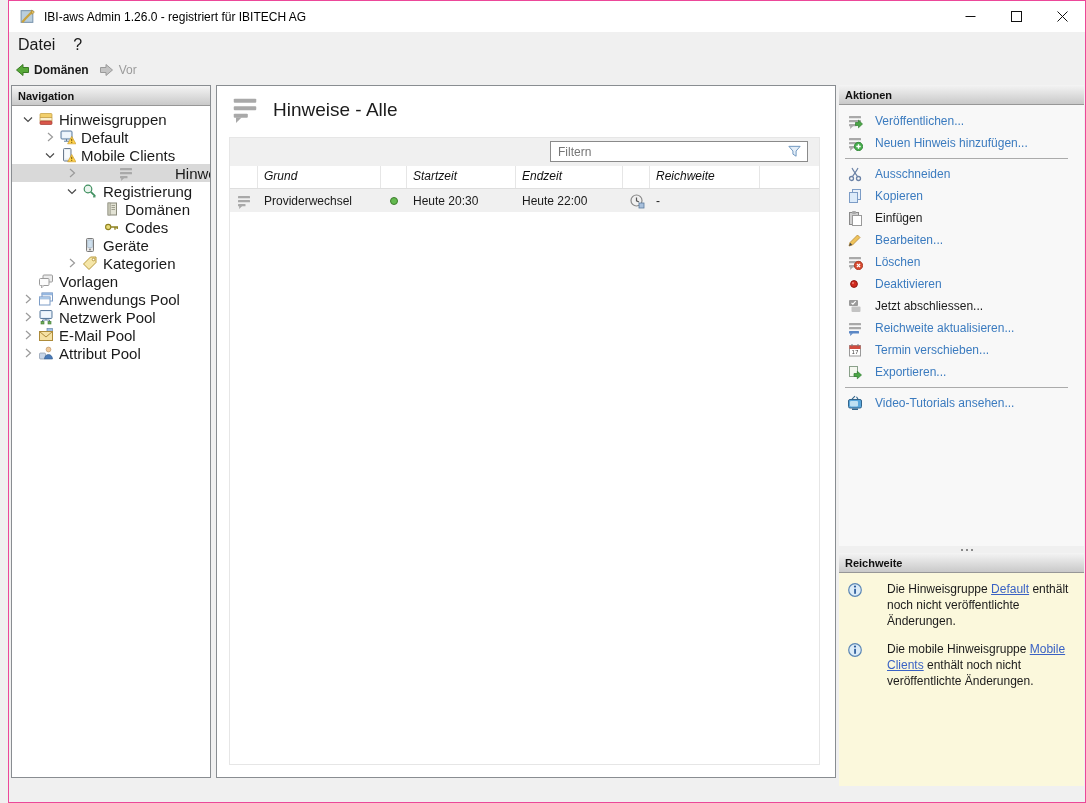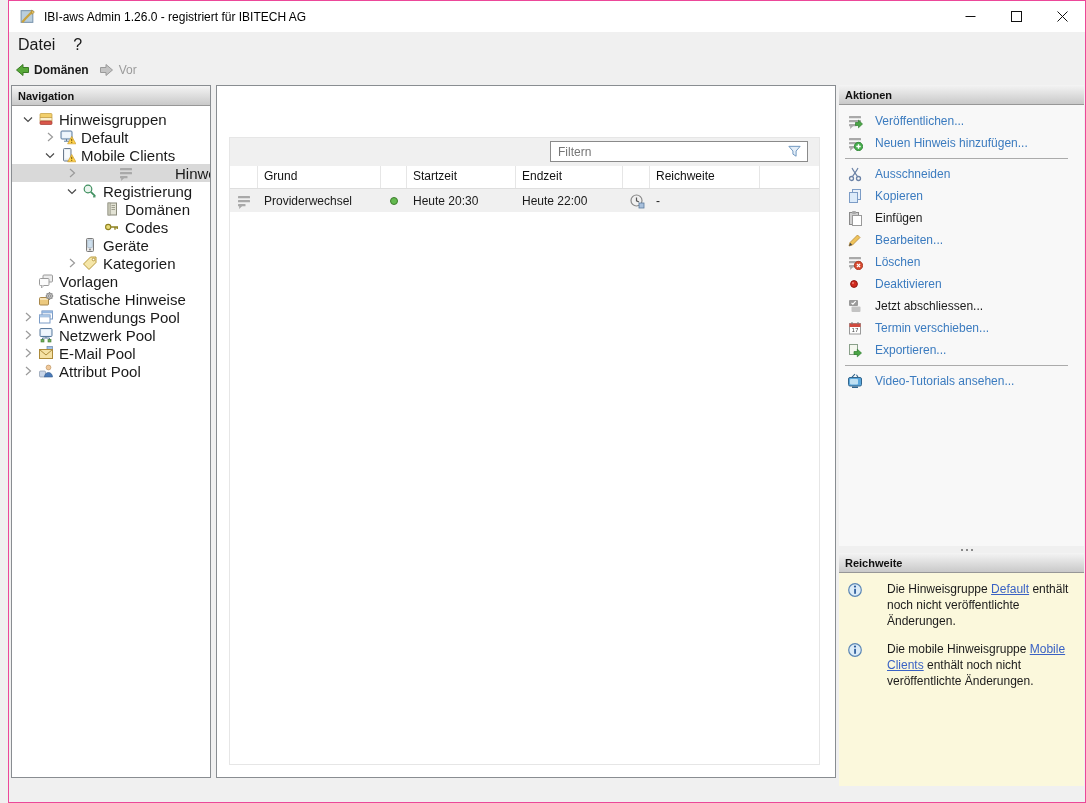--- a/index.html
+++ b/index.html
@@ -39,21 +39,21 @@
   .center-panel{position:absolute;left:207px;top:84px;width:620px;bottom:24px;background:#fff;border:1px solid #898d91;box-sizing:border-box;}
   .main-title{position:absolute;left:13px;top:7px;display:flex;align-items:center;gap:13px;}
   .main-title .ttl{font-size:19px;color:#1c1c1c;}
   .grid{position:absolute;left:12px;top:51px;width:591px;height:628px;border:1px solid #e6e6e6;background:#fff;box-sizing:border-box;}
   .filterbar{height:28px;background:#f0f0f0;position:relative;}
   .filter-wrap{position:absolute;left:320px;top:3px;width:258px;height:21px;background:#fff;border:1px solid #8a8a8a;box-sizing:border-box;}
   .filter-wrap input{width:100%;height:100%;border:none;outline:none;background:transparent;font-size:12px;font-family:inherit;padding:0 24px 0 7px;box-sizing:border-box;color:#737373;}
   .filter-wrap input::placeholder{color:#767676;}
   .funnel{position:absolute;right:5px;top:2px;width:15px;height:15px;}
   .ghead{display:flex;height:22px;border-bottom:1px solid #dedede;background:#fff;}
-  .ghead .cell{box-sizing:border-box;border-right:1px solid #e6e6e6;font-size:12px;color:#111;line-height:21px;padding-left:6px;}
+  .ghead .cell{box-sizing:border-box;border-right:1px solid #e6e6e6;font-size:12px;color:#111;line-height:21px;padding-left:6px;font-style:italic;}
   .grow{display:flex;height:23px;background:#f0f0f0;align-items:center;}
   .grow .cell{box-sizing:border-box;font-size:12px;color:#1a1a1a;padding-left:6px;}
   .cicon{width:28px;display:flex;align-items:center;justify-content:center;padding-left:0 !important;}
   .cgrund{width:123px;} .cstat{width:26px;display:flex;align-items:center;justify-content:center;padding-left:0 !important;}
   .cstart{width:109px;} .cend{width:107px;}
   .cricon{width:27px;display:flex;align-items:center;justify-content:center;padding-left:0 !important;}
   .creich{width:110px;} .cfill{flex:1;border-right:none !important;}
   .dot{width:8px;height:8px;border-radius:50%;background:#63b94f;border:1px solid #3d7d2c;box-sizing:border-box;}
 
   
@@ -280,33 +280,20 @@
         <span class="i16">
             <svg viewBox="0 0 16 16">
               <rect x="5" y="2" width="9.5" height="7" rx="1" fill="#ececec" stroke="#9a9a9a"></rect>
               <rect x="1.5" y="5.5" width="9.5" height="7" rx="1" fill="#fbfbfb" stroke="#9a9a9a"></rect>
               <path d="M3.5 12.5 v2.5 l2.5 -2.5" fill="#fbfbfb" stroke="#9a9a9a" stroke-width="0.8"></path>
             </svg>
           </span>
         <span class="tlabel">Vorlagen</span>
       </div>
 
-      <div class="tree-row d0">
-        <span class="exp"></span>
-        <span class="i16">
-            <svg viewBox="0 0 16 16">
-              <rect x="1.5" y="6.5" width="9" height="7.5" rx="1" fill="#ecc97e" stroke="#a8874a"></rect>
-              <rect x="2" y="7" width="8" height="2" fill="#f7e3b4"></rect>
-              <circle cx="11.5" cy="5" r="3" fill="#c9c9c9" stroke="#8a8a8a"></circle>
-              <circle cx="11.5" cy="5" r="1.1" fill="#f0f0f0" stroke="#8a8a8a"></circle>
-              <path d="M11.5 1 v1.4 M11.5 7.6 v1.4 M7.6 5 h1.4 M13.9 5 h1.4 M8.8 2.3 l1 1 M13.2 6.7 l1 1 M14.2 2.3 l-1 1 M9.8 6.7 l-1 1" stroke="#8a8a8a" stroke-width="1" fill="none"></path>
-            </svg>
-          </span>
-        <span class="tlabel">Statische Hinweise</span>
-      </div>
 
       <div class="tree-row d0">
         <span class="exp"><svg viewBox="0 0 16 16" width="16" height="16">
               <path d="M6 4 L10.5 8 L6 12" fill="none" stroke="#9a9a9a" stroke-width="1.2"></path>
             </svg></span>
         <span class="i16">
             <svg viewBox="0 0 16 16">
               <rect x="4" y="2" width="10.5" height="8" fill="#fff" stroke="#7c9cc6"></rect>
               <rect x="4" y="2" width="10.5" height="2" fill="#9fc0e8" stroke="#7c9cc6" stroke-width="0.5"></rect>
               <rect x="1.5" y="6" width="10.5" height="8" fill="#fff" stroke="#7c9cc6"></rect>
@@ -357,20 +344,26 @@
               <path d="M6.5 14 a4 4.5 0 0 1 8 0 Z" fill="#4a7ab8" stroke="#335a8c" stroke-width="0.6"></path>
             </svg>
           </span>
         <span class="tlabel">Attribut Pool</span>
       </div>
 
     </div>
   </div>
 
   <div class="center-panel">
+    <div class="main-title">
+      <span><svg width="30" height="30" viewBox="0 0 16 16">
+            <use href="#sym-hint"></use>
+          </svg></span>
+      <span class="ttl">Hinweise - Alle</span>
+    </div>
 
     <div class="grid">
       <div class="filterbar">
         <div class="filter-wrap">
           <input type="text" placeholder="Filtern" style="">
           <span class="funnel"><svg viewBox="0 0 16 16" width="15" height="15">
                 <path d="M2 2.5 H14 L9.7 7.5 V13 L6.3 10.8 V7.5 Z" fill="#e4eef8" stroke="#6b93bd" stroke-width="1"></path>
               </svg></span>
         </div>
       </div>
@@ -501,20 +494,31 @@
             <rect x="2" y="2" width="9" height="6" rx="1" fill="#9a9a9a"></rect>
             <path d="M4.5 4.8 l1.4 1.4 2.8 -3" stroke="#fff" stroke-width="1.2" fill="none"></path>
             <rect x="4.5" y="8.5" width="9" height="5.5" rx="1" fill="#c3c3c3"></rect>
           </svg>
         </span>
       <span class="alabel">Jetzt abschliessen...</span>
     </div>
     <div class="act on">
       <span class="i16">
           <svg viewBox="0 0 16 16">
+            <rect x="2" y="3" width="12" height="2.2" rx="0.5" fill="#a9a9a9"></rect>
+            <rect x="2" y="7" width="12" height="2.2" rx="0.5" fill="#a9a9a9"></rect>
+            <rect x="2" y="11" width="10" height="2.4" rx="0.5" fill="#5b87c5"></rect>
+            <path d="M3.2 13.2 L3.2 16 L6 13.2" fill="#5b87c5"></path>
+          </svg>
+        </span>
+      <span class="alabel">Reichweite aktualisieren...</span>
+    </div>
+    <div class="act on">
+      <span class="i16">
+          <svg viewBox="0 0 16 16">
             <rect x="2.5" y="3.5" width="11" height="10.5" fill="#fff" stroke="#9a9a9a"></rect>
             <rect x="2.5" y="3.5" width="11" height="3.5" fill="#d24a3e"></rect>
             <path d="M5 2 v2.5 M11 2 v2.5" stroke="#777"></path>
             <text x="8" y="12.2" font-size="5.5" text-anchor="middle" fill="#444" font-family="'DejaVu Sans',sans-serif">17</text>
           </svg>
         </span>
       <span class="alabel">Termin verschieben...</span>
     </div>
     <div class="act on">
       <span class="i16">

